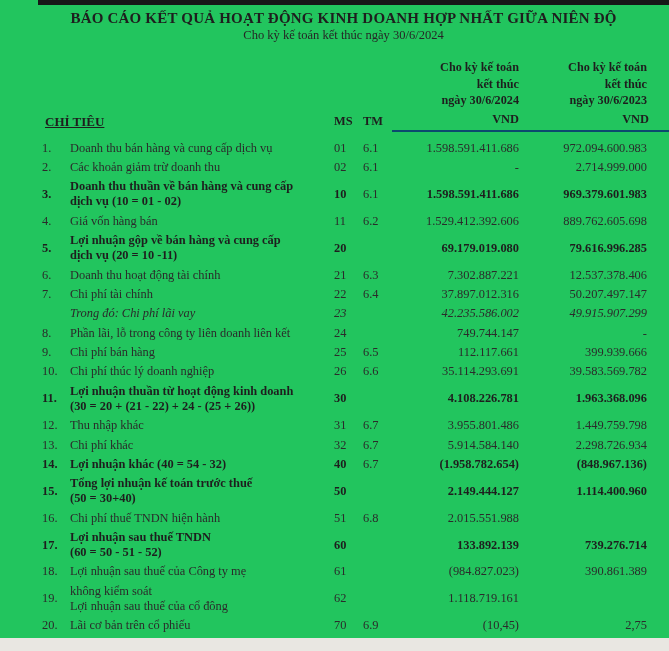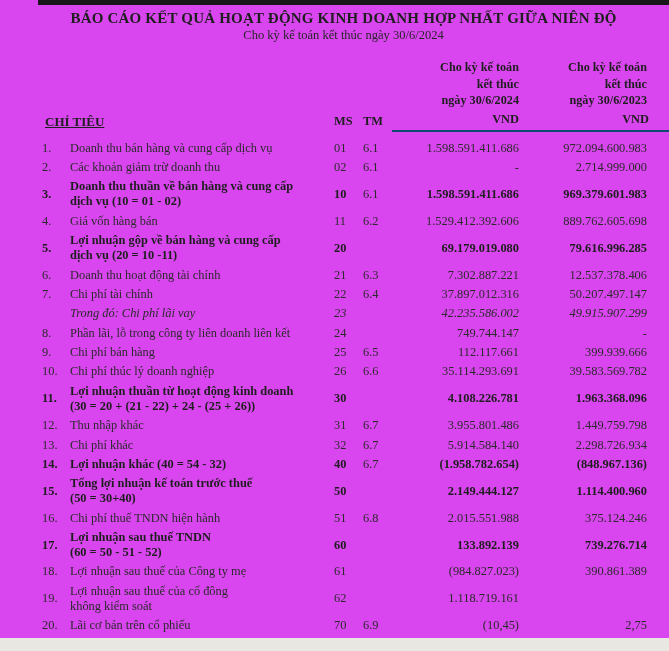--- a/index.html
+++ b/index.html
@@ -1,20 +1,20 @@
 <!DOCTYPE html>
 <html><head>
 <meta charset="utf-8">
 <style>
   html, body { margin: 0; padding: 0; background: #ffffff; }
   .page {
     position: relative;
     width: 669px;
     height: 651px;
-    background: #d946ef;
+    background: #22c55e;
     overflow: hidden;
     font-family: "Liberation Serif", "DejaVu Serif", serif;
     color: #2b2b2b;
   }
   .scan-top-edge {
     position: absolute; top: 0; left: 38px; right: 0;
     height: 5px; background: #171717;
   }
   .scan-bottom-edge {
     position: absolute; bottom: 0; left: 0; right: 0;
@@ -277,21 +277,20 @@
         </div>
 
         <div class="grid row">
           <div class="c num">16.</div>
           <div class="c label">
               <span class="ln">Chi phí thuế TNDN hiện hành</span>
             </div>
           <div class="c ms">51</div>
           <div class="c tm">6.8</div>
           <div class="c val">2.015.551.988</div>
-          <div class="c val">375.124.246</div>
         </div>
 
         <div class="grid row bold">
           <div class="c num">17.</div>
           <div class="c label">
               <span class="ln">Lợi nhuận sau thuế TNDN</span>
               <span class="ln">(60 = 50 - 51 - 52)</span>
             </div>
           <div class="c ms">60</div>
           <div class="c tm"></div>
@@ -306,22 +305,22 @@
             </div>
           <div class="c ms">61</div>
           <div class="c tm"></div>
           <div class="c val">(984.827.023)</div>
           <div class="c val">390.861.389</div>
         </div>
 
         <div class="grid row">
           <div class="c num">19.</div>
           <div class="c label">
+              <span class="ln">không kiểm soát</span>
               <span class="ln">Lợi nhuận sau thuế của cổ đông</span>
-              <span class="ln">không kiểm soát</span>
             </div>
           <div class="c ms">62</div>
           <div class="c tm"></div>
           <div class="c val">1.118.719.161</div>
         </div>
 
         <div class="grid row">
           <div class="c num">20.</div>
           <div class="c label">
               <span class="ln">Lãi cơ bản trên cổ phiếu</span>

